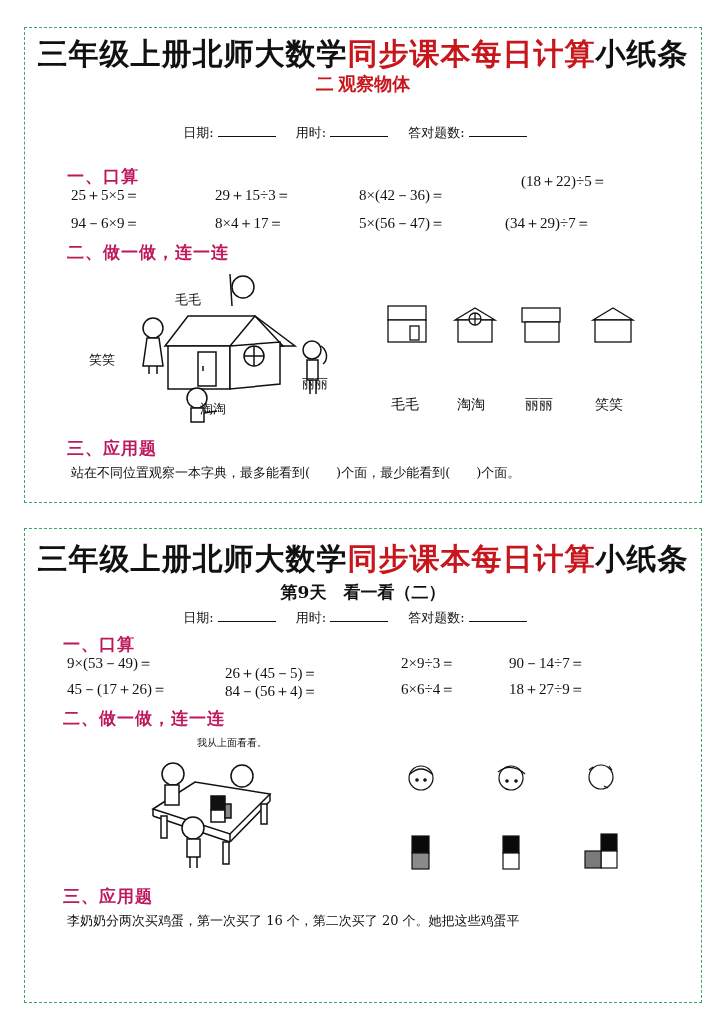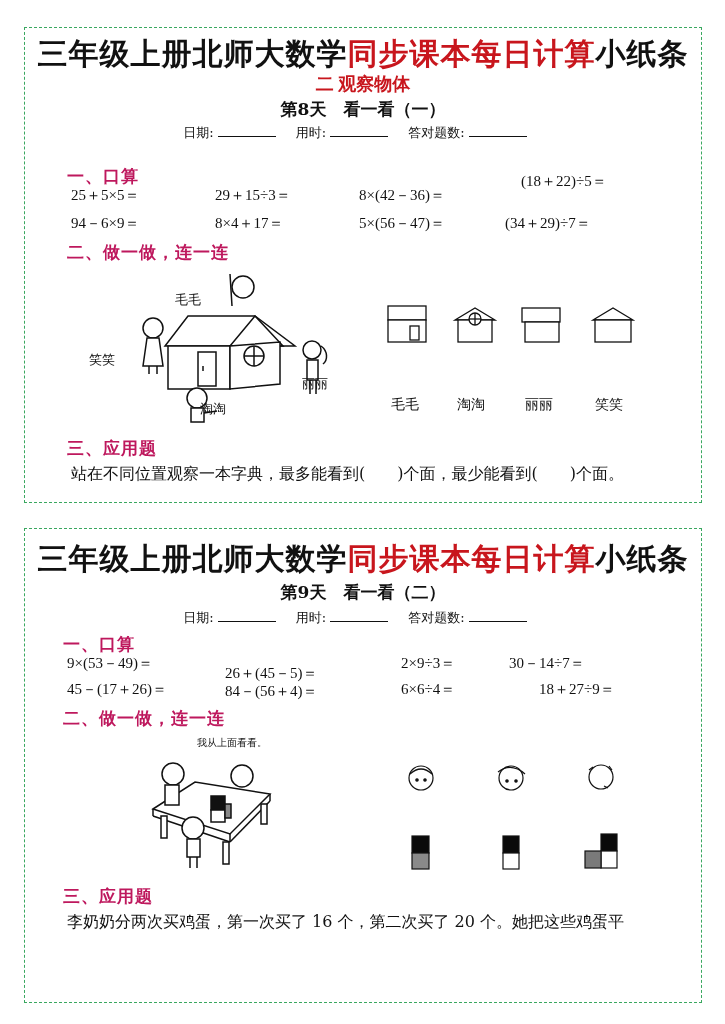--- a/index.html
+++ b/index.html
@@ -11,31 +11,30 @@
   .title { position:absolute; left:0; right:0; text-align:center; font-family:"DejaVu Sans","Liberation Sans",sans-serif;
            font-weight:bold; font-size:30px; letter-spacing:1px; color:#111; white-space:nowrap; }
   .title .red { color:#c8161d; }
   .unit { position:absolute; left:0; right:0; text-align:center; color:#c8161d; font-weight:bold;
           font-family:Liberation Serif, serif; font-size:18px; }
   .day { position:absolute; left:0; right:0; text-align:center; font-size:17px; font-weight:bold; }
   .meta { position:absolute; left:0; right:0; text-align:center; font-size:13px; }
   .meta .blank { display:inline-block; width:58px; border-bottom:1px solid #111; margin:0 16px 0 4px; height:12px; vertical-align:baseline; }
   .sec { position:absolute; color:#be185d; font-weight:bold; font-size:17px; letter-spacing:1px; }
   .eq { position:absolute; font-size:15px; white-space:nowrap; font-family:"Liberation Serif","DejaVu Serif",serif; }
-  .q { position:absolute; font-size:16px; white-space:nowrap; }
+  .q { position:absolute; font-size:13px; white-space:nowrap; }
   .lbl { position:absolute; font-size:13px; font-family:"DejaVu Sans","Liberation Sans",sans-serif; }
   svg { position:absolute; overflow:visible; }
 </style>
 </head>
 <body>
 
 <div class="card card1">
   <div class="title" style="top:6px;"><span>三年级上册北师大数学</span><span class="red">同步课本每日计算</span><span>小纸条</span></div>
   <div class="unit" style="top:44px;">二 观察物体</div>
-  <div class="day" style="top:70px;">第8天　看一看（一）</div>
   <div class="meta" style="top:96px;">
     <span>日期:</span><span class="blank"></span>
     <span>用时:</span><span class="blank"></span>
     <span>答对题数:</span><span class="blank"></span>
   </div>
 
   <div class="sec" style="left:42px;top:137px;">一、口算</div>
   <div class="eq" style="left:46px;top:158px;">25＋5×5＝</div>
   <div class="eq" style="left:190px;top:158px;">29＋15÷3＝</div>
   <div class="eq" style="left:334px;top:158px;">8×(42－36)＝</div>
@@ -119,25 +118,25 @@
   <div class="meta" style="top:80px;">
     <span>日期:</span><span class="blank"></span>
     <span>用时:</span><span class="blank"></span>
     <span>答对题数:</span><span class="blank"></span>
   </div>
 
   <div class="sec" style="left:38px;top:104px;">一、口算</div>
   <div class="eq" style="left:42px;top:125px;">9×(53－49)＝</div>
   <div class="eq" style="left:200px;top:125px;margin-top:28px;">84－(56＋4)＝</div>
   <div class="eq" style="left:376px;top:125px;">2×9÷3＝</div>
-  <div class="eq" style="left:484px;top:125px;">30－14÷7＝</div>
+  <div class="eq" style="left:484px;top:125px;">90－14÷7＝</div>
   <div class="eq" style="left:42px;top:151px;">45－(17＋26)＝</div>
   <div class="eq" style="left:200px;top:135px;">26＋(45－5)＝</div>
   <div class="eq" style="left:376px;top:151px;">6×6÷4＝</div>
-  <div class="eq" style="left:484px;top:151px;margin-left:30px;">18＋27÷9＝</div>
+  <div class="eq" style="left:484px;top:151px;">18＋27÷9＝</div>
 
   <div class="sec" style="left:38px;top:178px;">二、做一做，连一连</div>
 
   <div class="lbl" style="left:160px;top:207px;font-size:10px;margin-left:12px;">我从上面看看。</div>
   <svg style="left:110px;top:225px;" width="150" height="120">
     <g fill="#fff" stroke="#111" stroke-width="1.5">
 
       <polygon points="18,55 60,28 135,40 95,80"></polygon>
       <line x1="18" y1="55" x2="18" y2="62"></line>
         <line x1="18" y1="62" x2="95" y2="88"></line>

